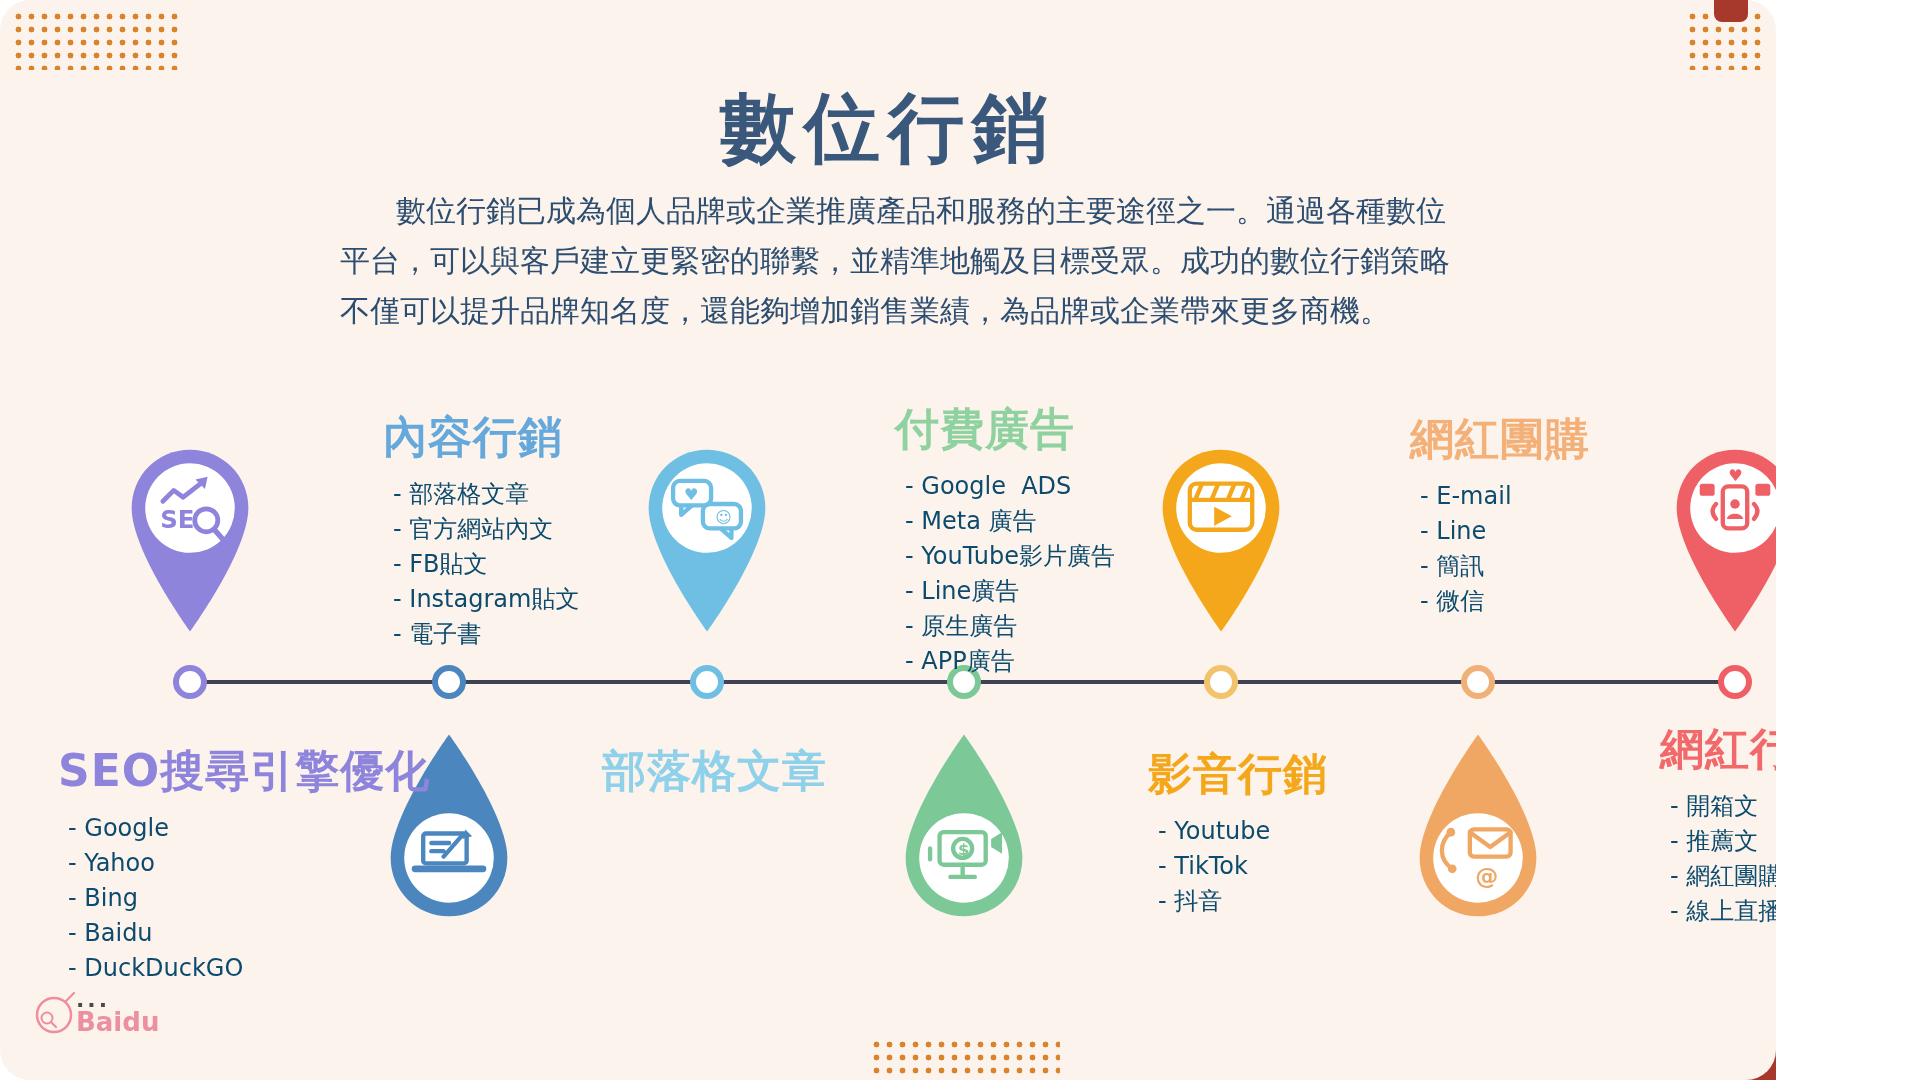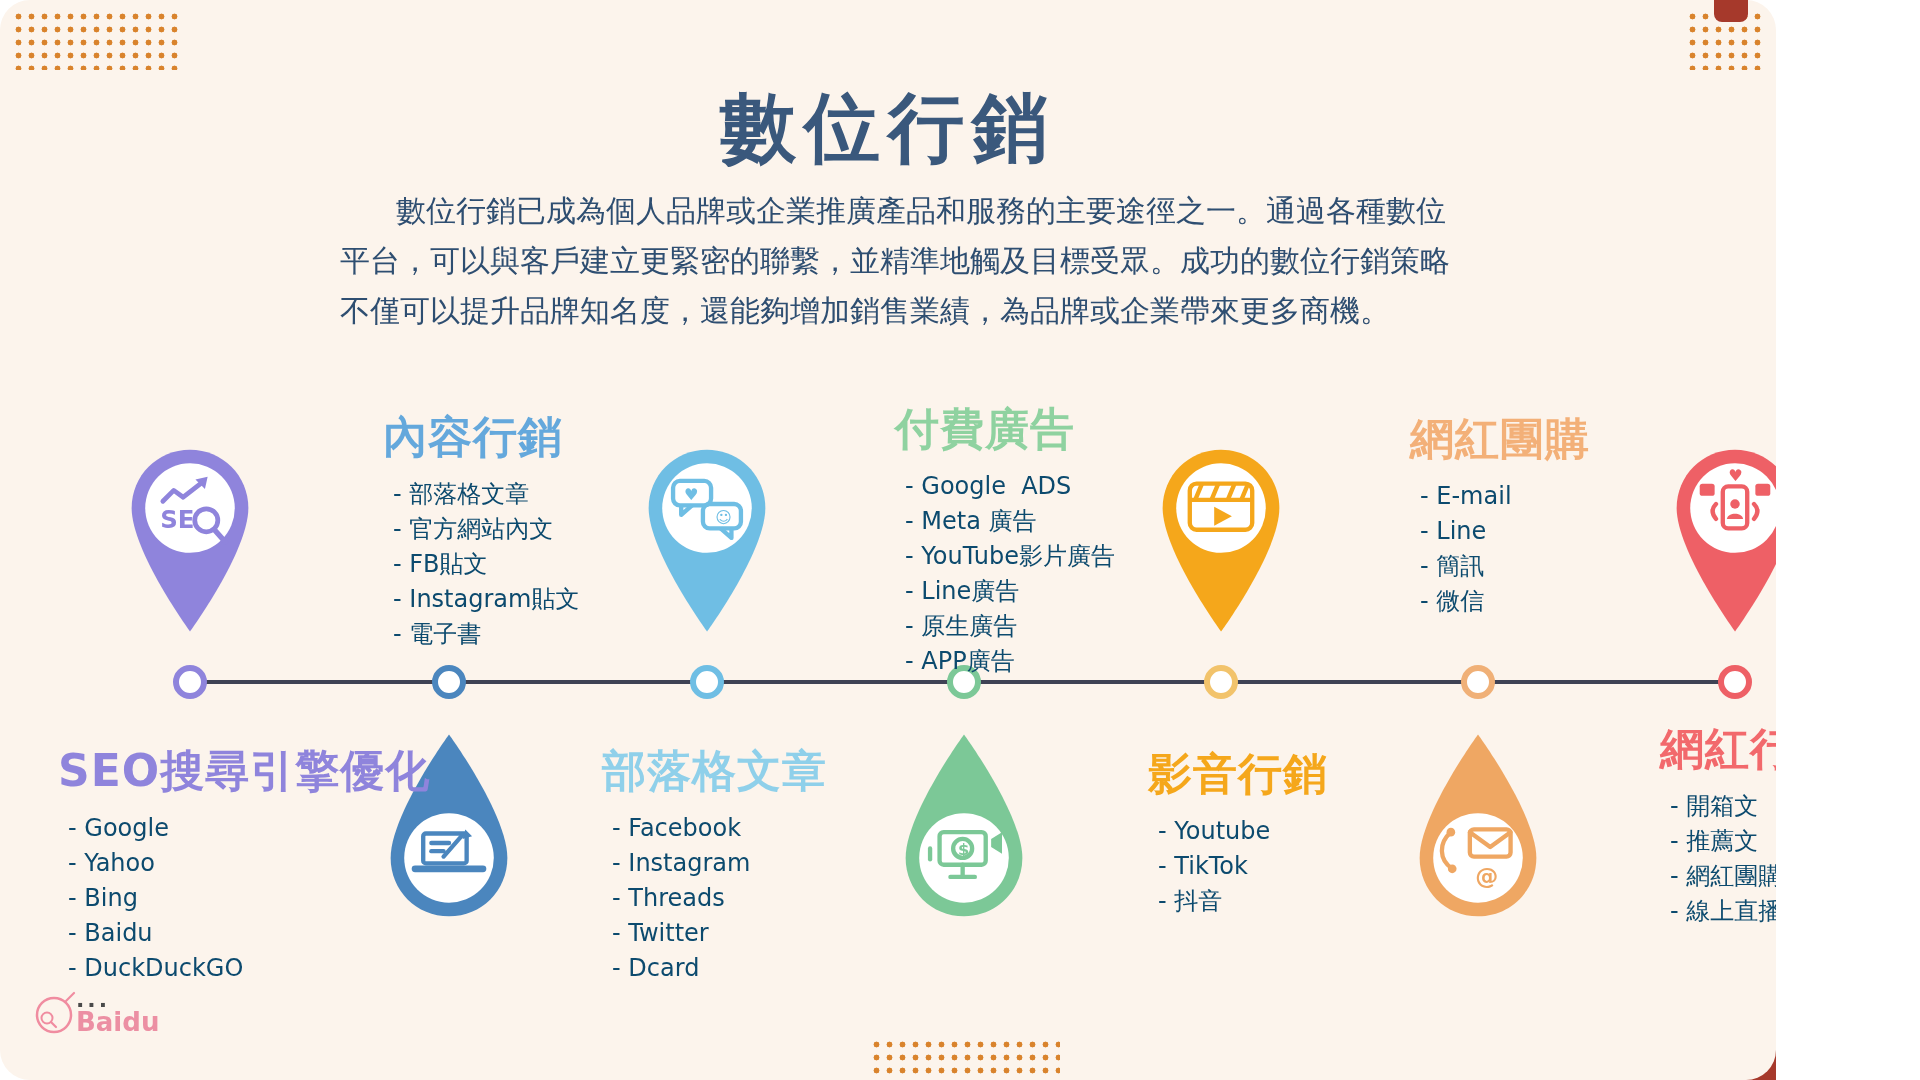--- a/index.html
+++ b/index.html
@@ -201,27 +201,20 @@
         <div class="cat-item">部落格文章</div>
         <div class="cat-item">官方網站內文</div>
         <div class="cat-item">FB貼文</div>
         <div class="cat-item">Instagram貼文</div>
         <div class="cat-item">電子書</div>
       </div>
     </div>
 
     <div class="tb tb3" style="--cat: #8FD0EA; --pin: #6FBEE4; --node: #6FBEE4;">
       <div class="cat-title">部落格文章</div>
-      <div class="cat-items">
-        <div class="cat-item">Facebook</div>
-        <div class="cat-item">Instagram</div>
-        <div class="cat-item">Threads</div>
-        <div class="cat-item">Twitter</div>
-        <div class="cat-item">Dcard</div>
-      </div>
     </div>
 
     <div class="tb tb4" style="--cat: #8FD2A0; --pin: #7CC897; --node: #7CC897;">
       <div class="cat-title">付費廣告</div>
       <div class="cat-items">
         <div class="cat-item">Google  ADS</div>
         <div class="cat-item">Meta 廣告</div>
         <div class="cat-item">YouTube影片廣告</div>
         <div class="cat-item">Line廣告</div>
         <div class="cat-item">原生廣告</div>

